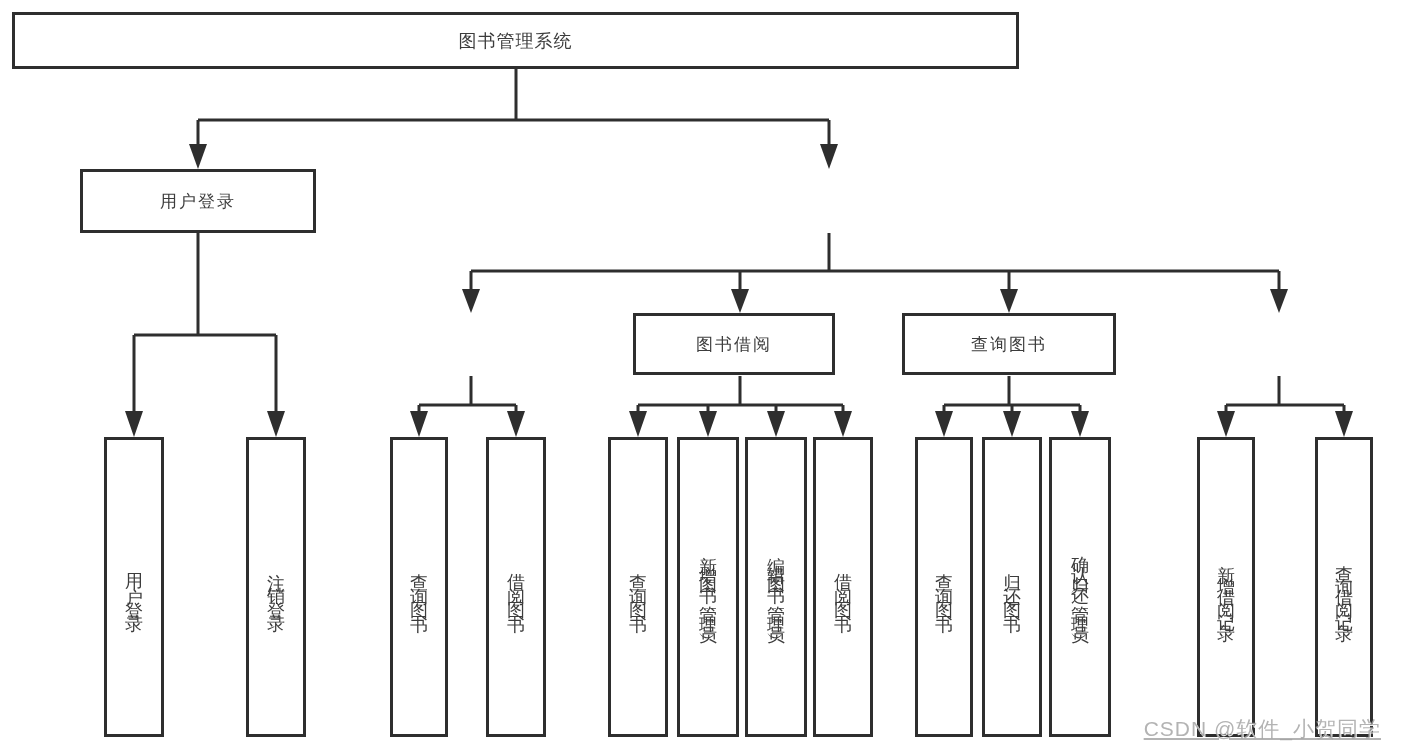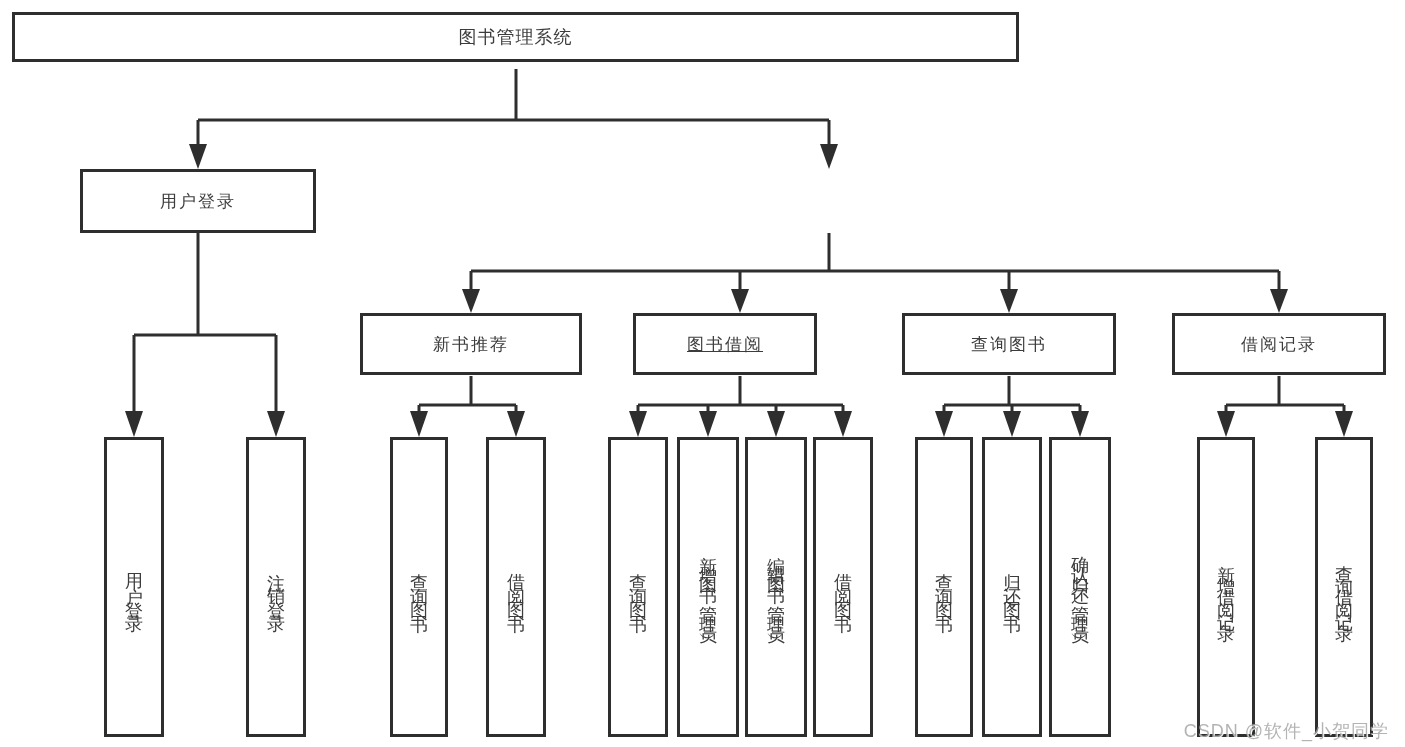--- a/index.html
+++ b/index.html
@@ -28,27 +28,28 @@
     text-orientation:mixed;
     font-size:18px;
   }
   .ls-short{letter-spacing:14px;}
   .ls-mid{letter-spacing:12px;}
   .ls-long{letter-spacing:10px;}
   .connector-layer{position:absolute;left:0;top:0;z-index:1;}
   .box{z-index:2;}
   .watermark{
     position:absolute;
-    right:16px;bottom:4px;
+    right:24px;bottom:4px;
     z-index:5;
-    font-size:18px;
+    font-size:21px;
     letter-spacing:1px;
     color:rgba(162,162,162,0.82);
     text-shadow:1px 1px 0 rgba(255,255,255,0.9);
     white-space:nowrap;
+    text-decoration:underline;
   }
 </style>
 </head>
 <body>
 
 <div class="stage">
 
   <svg class="connector-layer" width="1405" height="747" viewBox="0 0 1405 747">
     <g stroke="#2e2e2e" stroke-width="3" fill="none">
 
@@ -82,28 +83,26 @@
       <polygon points="767,411 785,411 776,437"></polygon>
       <polygon points="834,411 852,411 843,437"></polygon>
       <polygon points="935,411 953,411 944,437"></polygon>
       <polygon points="1003,411 1021,411 1012,437"></polygon>
       <polygon points="1071,411 1089,411 1080,437"></polygon>
       <polygon points="1217,411 1235,411 1226,437"></polygon>
       <polygon points="1335,411 1353,411 1344,437"></polygon>
     </g>
   </svg>
 
-  <div class="box hbox root-box" style="left:12px;top:12px;width:1007px;height:50px;">图书管理系统</div>
+  <div class="box hbox root-box" style="left:12px;top:12px;width:1007px;height:57px;">图书管理系统</div>
 
   <div class="box hbox" style="left:80px;top:169px;width:236px;height:64px;">用户登录</div>
 
-  <div class="box hbox" style="left:360px;top:313px;width:222px;height:62px;">新书推荐</div>
-  <div class="box hbox" style="left:633px;top:313px;width:184px;height:62px;text-decoration:underline;">图书借阅</div>
+  <div class="box hbox" style="left:633px;top:313px;width:202px;height:62px;">图书借阅</div>
   <div class="box hbox" style="left:902px;top:313px;width:214px;height:62px;">查询图书</div>
-  <div class="box hbox" style="left:1172px;top:313px;width:214px;height:62px;">借阅记录</div>
 
   <div class="box vbox ls-short" style="left:104px;top:437px;width:60px;height:300px;">用户登录</div>
   <div class="box vbox ls-short" style="left:246px;top:437px;width:60px;height:300px;">注销登录</div>
 
   <div class="box vbox ls-short" style="left:390px;top:437px;width:58px;height:300px;">查询图书</div>
   <div class="box vbox ls-short" style="left:486px;top:437px;width:60px;height:300px;">借阅图书</div>
 
   <div class="box vbox ls-short" style="left:608px;top:437px;width:60px;height:300px;">查询图书</div>
   <div class="box vbox ls-long" style="left:677px;top:437px;width:62px;height:300px;">新增图书（管理员）</div>
   <div class="box vbox ls-long" style="left:745px;top:437px;width:62px;height:300px;">编辑图书（管理员）</div>

